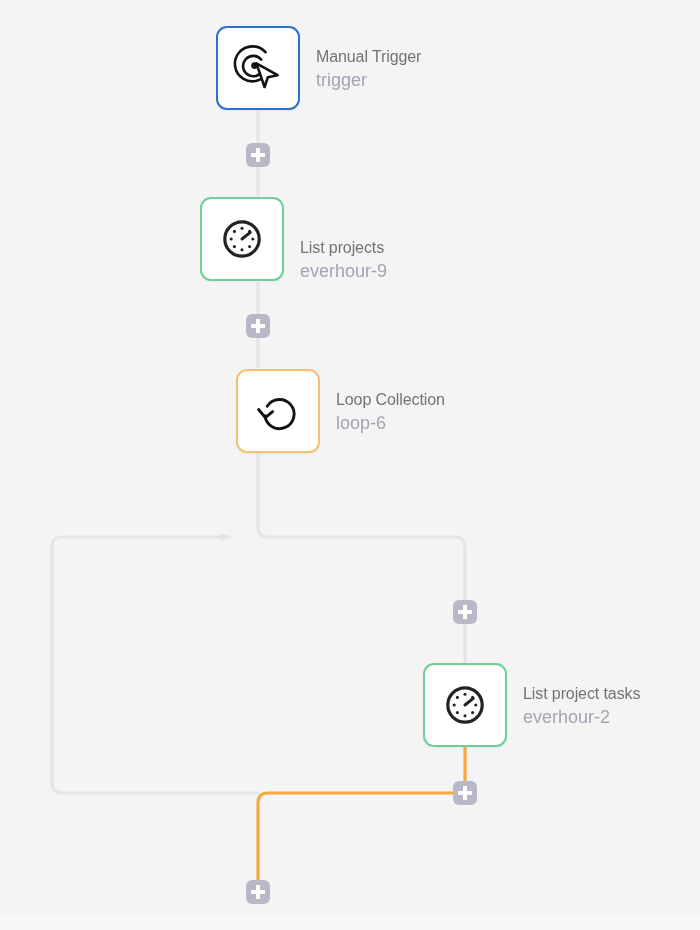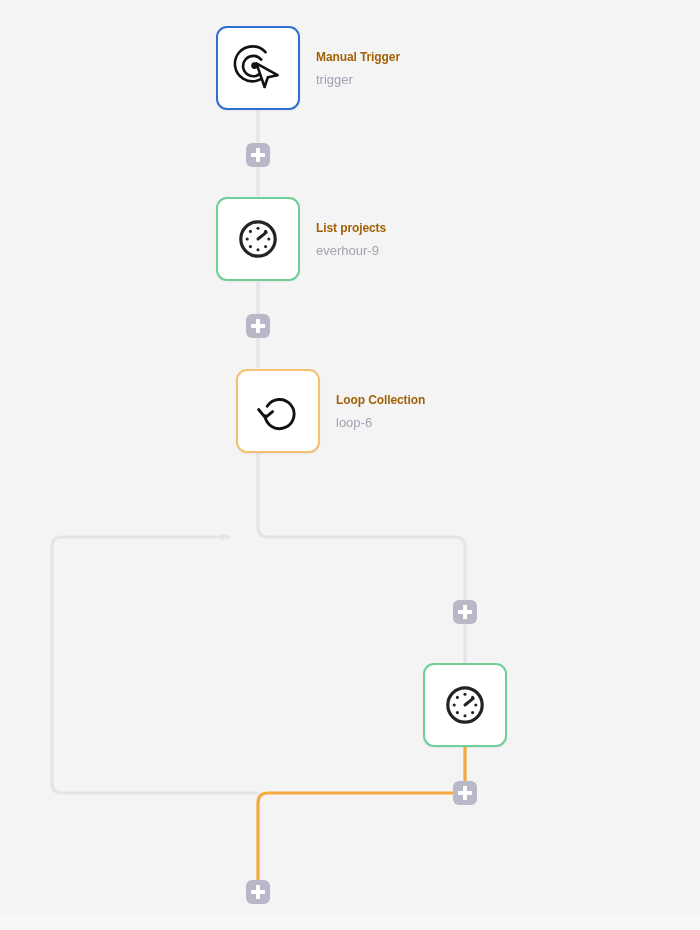--- a/index.html
+++ b/index.html
@@ -60,28 +60,28 @@
   .node-box.accent-green  { border-color: #6ecf98; }
   .node-box.accent-orange { border-color: #f4c171; }
   .node-labels {
     margin-left: 16px;
     display: flex;
     flex-direction: column;
     justify-content: center;
     white-space: nowrap;
   }
   .node-title {
-    font-size: 12px;
-    font-weight: bold;
-    color: #a16207;
+    font-size: 16px;
+    font-weight: normal;
+    color: #737373;
     letter-spacing: -0.1px;
     line-height: 20px;
   }
   .node-subtitle {
-    font-size: 13px;
+    font-size: 18px;
     color: #a3a3b2;
     line-height: 20px;
     margin-top: 3px;
   }
   .node-icon { width: 52px; height: 52px; display:block; }
   
   .plus-btn {
     position: absolute;
     width: 24px;
     height: 24px;
@@ -144,21 +144,21 @@
         </g>
         <path d="M24.4,21.4 L45.6,33.2 L35.8,35.3 L32.6,45.0 Z" fill="#ffffff" stroke="#121212" stroke-width="2.6" stroke-linejoin="round"></path>
       </svg>
     </div>
     <div class="node-labels">
       <div class="node-title">Manual Trigger</div>
       <div class="node-subtitle">trigger</div>
     </div>
   </div>
 
-  <div class="node" style="left:216px; top:197px;">
+  <div class="node" style="left:200px; top:197px;align-items:flex-end;">
     <div class="node-box accent-green">
       <svg class="node-icon" viewBox="0 0 52 52">
         <circle cx="26" cy="26" r="17.2" fill="none" stroke="#232323" stroke-width="3.2"></circle>
         <path d="M26,26 L34.2,19.4" stroke="#232323" stroke-width="3" stroke-linecap="round"></path>
         <g fill="#232323">
           <circle cx="26" cy="15.2" r="1.55"></circle>
           <circle cx="33.6" cy="18.4" r="1.55"></circle>
           <circle cx="36.8" cy="26" r="1.55"></circle>
           <circle cx="33.6" cy="33.6" r="1.55"></circle>
           <circle cx="26" cy="36.8" r="1.55"></circle>
@@ -197,20 +197,24 @@
           <circle cx="33.6" cy="18.4" r="1.55"></circle>
           <circle cx="36.8" cy="26" r="1.55"></circle>
           <circle cx="33.6" cy="33.6" r="1.55"></circle>
           <circle cx="26" cy="36.8" r="1.55"></circle>
           <circle cx="18.4" cy="33.6" r="1.55"></circle>
           <circle cx="15.2" cy="26" r="1.55"></circle>
           <circle cx="18.4" cy="18.4" r="1.55"></circle>
         </g>
       </svg>
     </div>
+    <div class="node-labels">
+      <div class="node-title">List project tasks</div>
+      <div class="node-subtitle">everhour-2</div>
+    </div>
   </div>
 
   <div class="plus-btn" style="left:246px; top:143px;">
     <span class="bar-h"></span>
     <span class="bar-v"></span>
   </div>
 
   <div class="plus-btn" style="left:246px; top:314px;">
     <span class="bar-h"></span>
     <span class="bar-v"></span>

